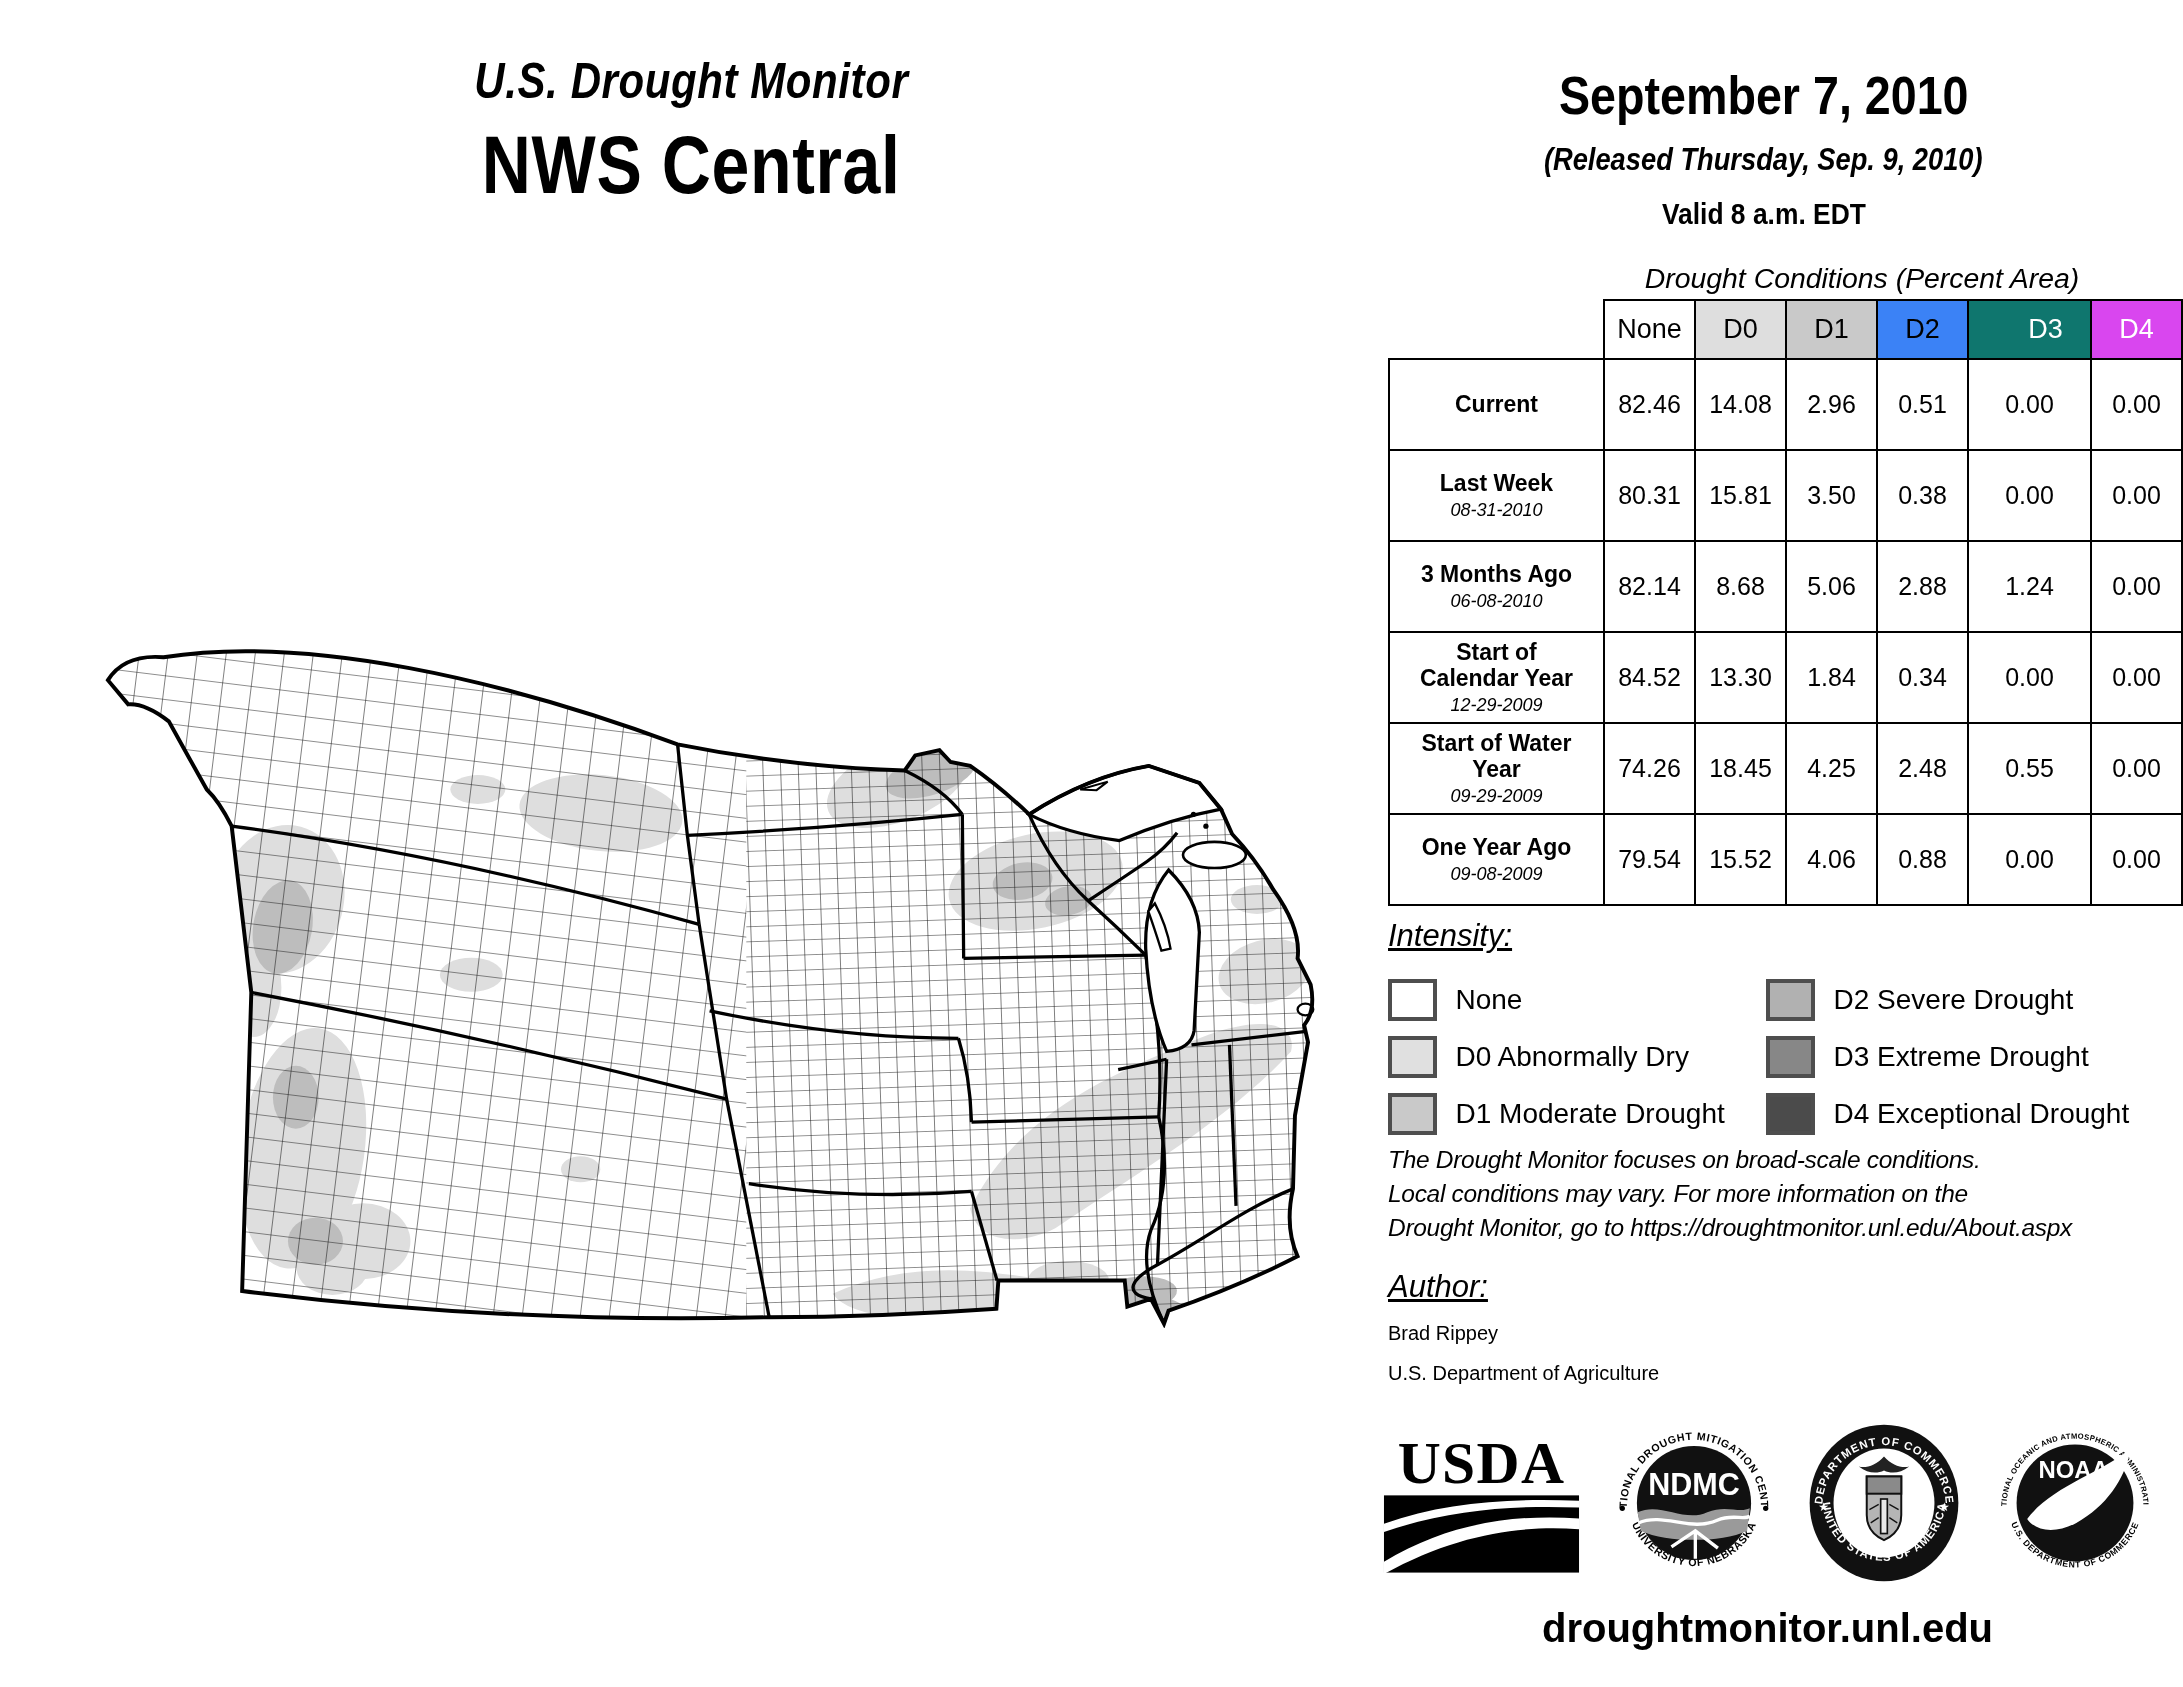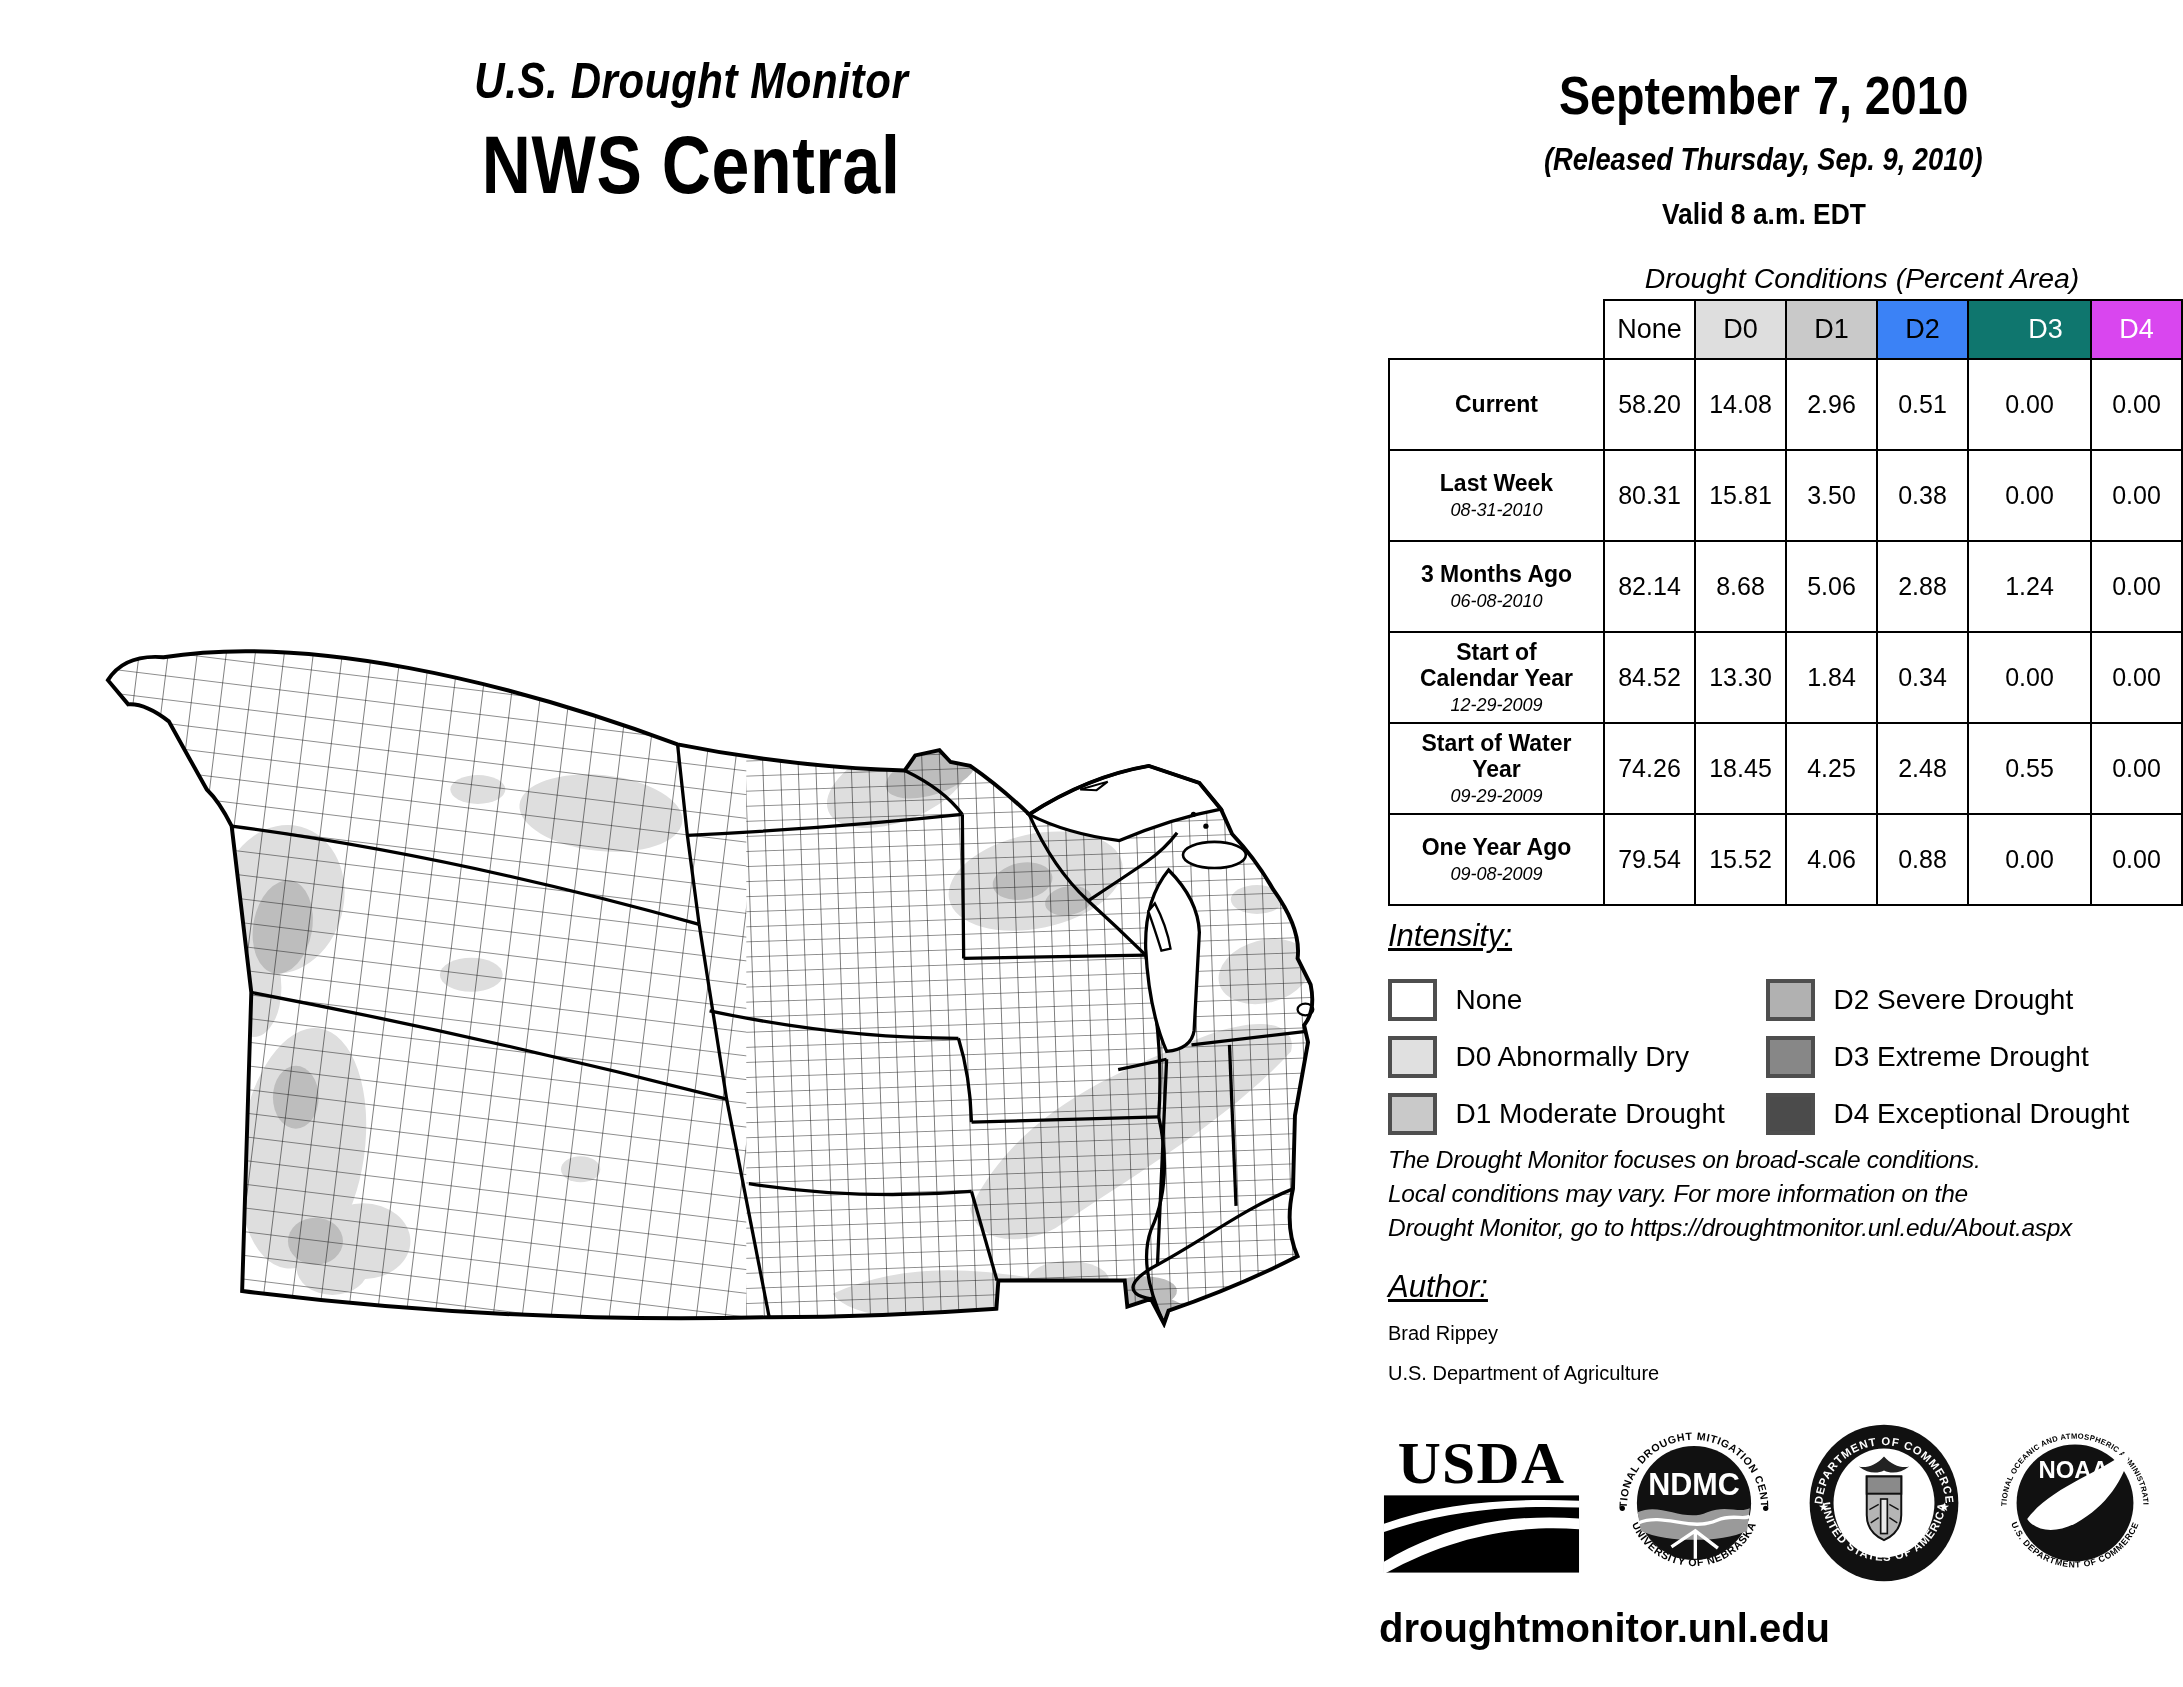--- a/index.html
+++ b/index.html
@@ -47,21 +47,21 @@
               font-size:24.5px;line-height:1.38;letter-spacing:-0.3px;white-space:nowrap;}
 
   
   .author{position:absolute;left:1388px;top:1269px;width:761px;}
   .author-heading{font-size:31px;font-style:italic;text-decoration:underline;}
   .author-line{font-size:20px;margin-top:17px;}
 
   
   .logos{position:absolute;left:1379px;top:1422px;width:777px;display:flex;
          align-items:center;justify-content:space-between;}
-  .url{position:absolute;left:1379px;top:1606px;width:777px;text-align:left;
+  .url{position:absolute;left:1379px;top:1606px;width:777px;text-align:center;
        font-size:40px;font-weight:bold;}
 
   .map-wrap{position:absolute;left:85px;top:615px;width:1244px;height:713px;}
   svg{display:block;}
 </style>
 </head>
 <body>
 
 <div class="page">
 
@@ -88,21 +88,21 @@
         <th style="background: #3b82f6;">D2</th>
         <th style="background: #0f766e; padding-left: 32px;">D3</th>
         <th style="background: #d946ef;">D4</th>
       </tr>
     </thead>
     <tbody>
       <tr>
         <th class="rowlabel">
           <div class="lbl">Current</div>
           </th>
-        <td>58.20</td>
+        <td>82.46</td>
         <td>14.08</td>
         <td>2.96</td>
         <td>0.51</td>
         <td>0.00</td>
         <td>0.00</td>
       </tr>
       <tr>
         <th class="rowlabel">
           <div class="lbl">Last Week</div>
             <div class="rdate">08-31-2010</div>

